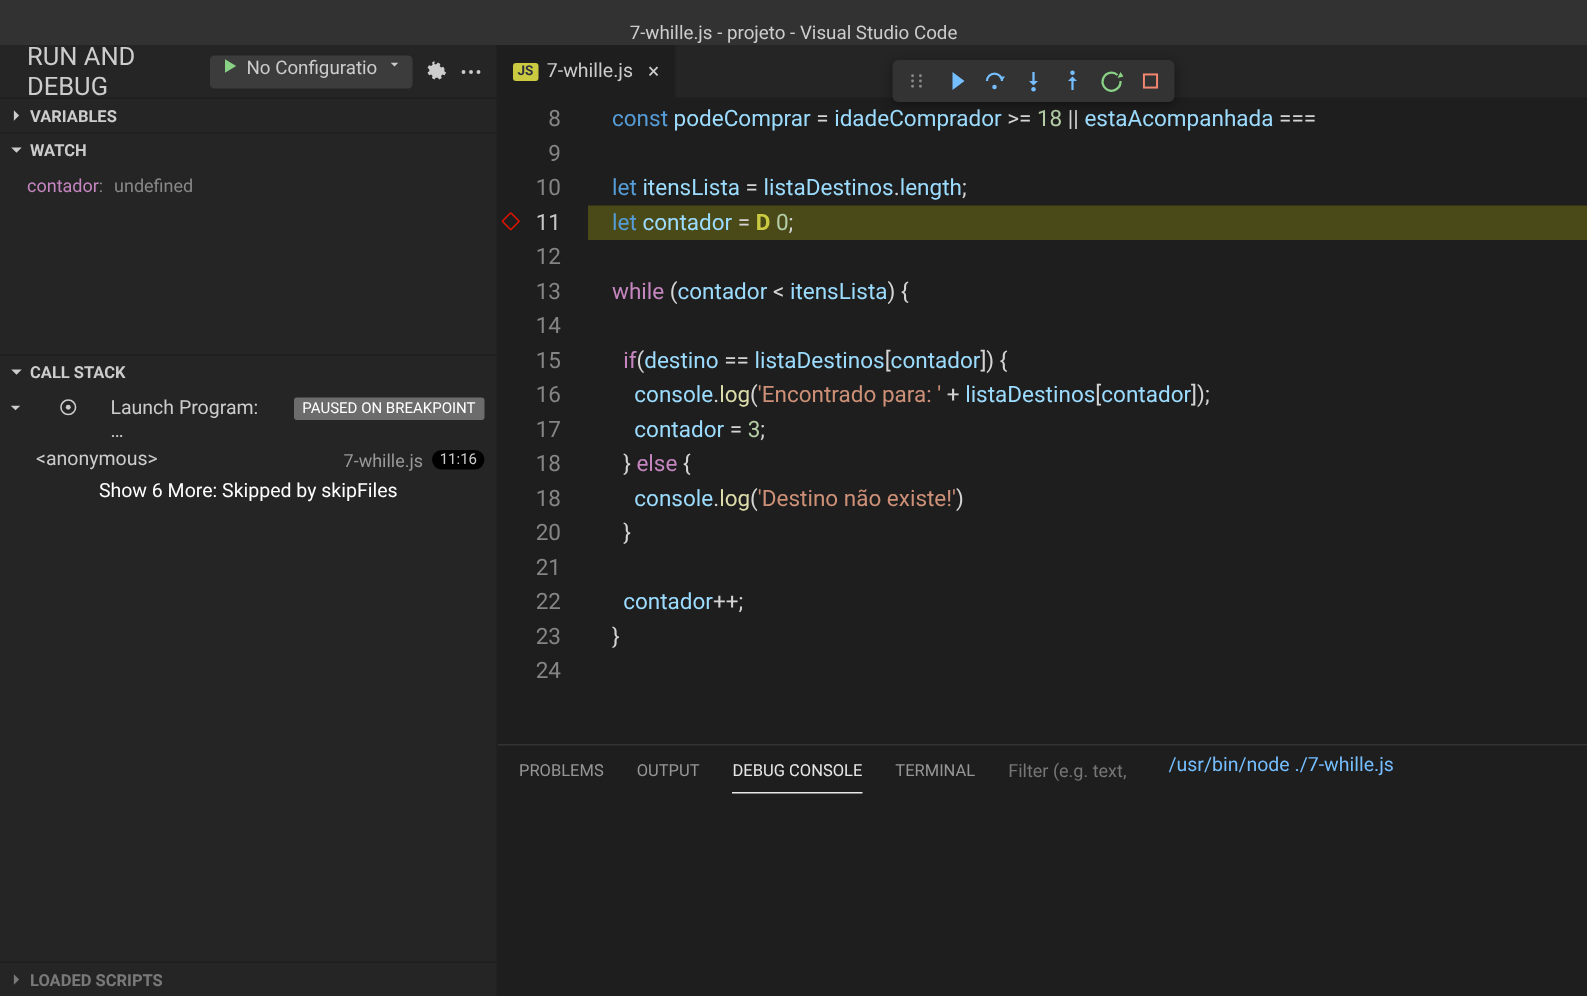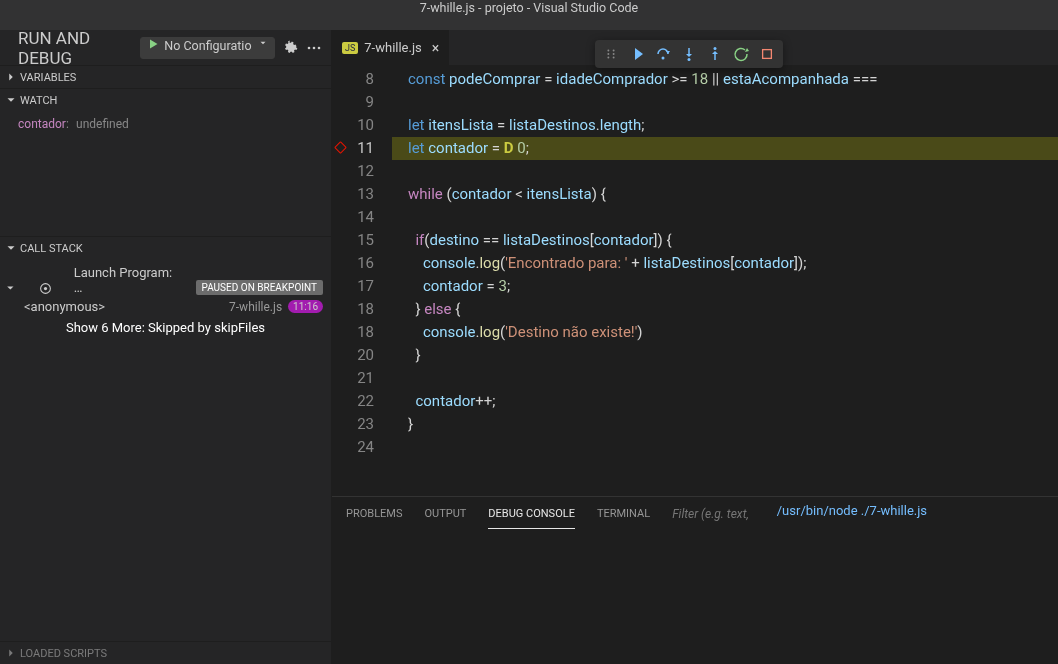--- a/index.html
+++ b/index.html
@@ -1,43 +1,43 @@
 <!DOCTYPE html>
 <html><head>
 <meta charset="utf-8">
 <style>
 *{box-sizing:border-box;margin:0;padding:0;font-family:-apple-system,BlinkMacSystemFont,"Segoe UI",Roboto,sans-serif}
 body{background:#1e1e1e;color:#ccc;font-size:13px;width:1058px;height:664px;overflow:hidden;display:flex;flex-direction:column}
-.titlebar{height:30px;background:#323233;display:flex;align-items:flex-start;justify-content:center;color:#ccc;font-size:12.5px}
+.titlebar{height:30px;background:#323233;display:flex;align-items:flex-end;justify-content:center;color:#ccc;font-size:12.5px}
 .main{flex:1;display:flex;overflow:hidden}
 .sidebar{width:332px;background:#252526;display:flex;flex-direction:column;border-right:1px solid #1e1e1e}
 .sidebar-header{height:35px;display:flex;align-items:center;padding:0 8px;gap:6px}
 .sidebar-title{font-size:17px;color:#ccc;text-transform:uppercase;padding-left:10px}
 .config-dropdown{flex:0 0 auto;width:135px;height:22px;background:#3c3c3c;border:1px solid #3c3c3c;border-radius:3px;display:flex;align-items:flex-start;padding:0 6px;color:#ccc;font-size:12.5px;gap:5px;overflow:hidden;white-space:nowrap}
 .play-icon{color:#89d185}
 .icon-btn{color:#ccc;cursor:pointer;display:inline-flex;align-items:center;justify-content:center;width:20px;height:20px}
 .section{border-top:1px solid #1e1e1e}
-.section-header{height:22px;display:flex;align-items:center;padding:0 4px;font-size:11px;font-weight:400;color:#ccc;cursor:pointer;gap:2px}
+.section-header{height:22px;display:flex;align-items:center;padding:0 4px;font-size:11px;font-weight:700;color:#ccc;cursor:pointer;gap:2px}
 .section-body{padding:4px 0}
 .watch-item{padding:2px 18px;font-family:Menlo,Consolas,monospace;font-size:12px}
 .watch-var{color:#c586c0}
 .watch-sep{color:#888}
 .watch-undef{color:#888}
 .flex-spacer{flex:1}
-.callstack-row{display:flex;align-items:flex-end;padding:2px 8px 2px 4px;gap:22px;font-size:13px}
+.callstack-row{display:flex;align-items:flex-start;padding:2px 8px 2px 4px;gap:22px;font-size:13px}
 .debug-icon{color:#ccc;font-size:11px}
 .paused-badge{background:#6c6c6c;color:#fff;font-size:10px;padding:2px 6px;border-radius:2px;margin-left:auto;white-space:nowrap}
 .anon-row{display:flex;align-items:center;padding:2px 8px 2px 24px;font-size:13px}
 .anon-file{margin-left:auto;color:#999;font-size:12px}
-.anon-pos{background:#a21caf;color:#ccc;font-size:10px;padding:1px 5px;border-radius:8px;margin-left:6px}
+.anon-pos{background:#000000;color:#ccc;font-size:10px;padding:1px 5px;border-radius:8px;margin-left:6px}
 .skipfiles{text-align:center;color:#ffffff;font-size:13px;padding:4px 0;cursor:pointer}
 .editor-area{flex:1;display:flex;flex-direction:column;background:#1e1e1e;overflow:hidden}
 .tabs-row{height:35px;background:#252526;display:flex;align-items:stretch}
 .tab{display:flex;align-items:center;background:#1e1e1e;padding:0 10px;gap:6px;font-size:13px;border-right:1px solid #252526}
-.js-badge{background:#cbcb41;color:#292d3e;font-size:9px;font-weight:400;padding:1px 3px;border-radius:2px}
+.js-badge{background:#cbcb41;color:#292d3e;font-size:9px;font-weight:700;padding:1px 3px;border-radius:2px}
 .tab-close{color:#ccc;font-size:14px;margin-left:4px;cursor:pointer}
 .debug-toolbar{position:absolute;left:595px;top:40px;height:28px;background:#333333;border-radius:4px;box-shadow:0 2px 8px rgba(0,0,0,.4);display:flex;align-items:center;padding:0 4px;gap:2px;z-index:10}
 .dbg-btn{width:24px;height:24px;display:flex;align-items:center;justify-content:center;cursor:pointer;border-radius:3px}
 .code-area{flex:1;display:flex;font-family:Menlo,Consolas,"Courier New",monospace;font-size:15px;line-height:23px;overflow:hidden}
 .gutter{width:60px;text-align:right;color:#858585;padding-top:3px;user-select:none}
 .gutter .ln{height:23px;padding-right:18px;position:relative}
 .gutter .current{color:#c6c6c6}
 .bp{position:absolute;left:4px;top:6px;width:9px;height:9px;border:1.5px solid #e51400;transform:rotate(45deg);border-radius:1px}
 .code{flex:1;padding-top:3px;white-space:pre;overflow:hidden}
 .code .line{height:23px;padding-left:16px}
@@ -48,21 +48,21 @@
 .fn{color:#dcdcaa}
 .num{color:#b5cea8}
 .str{color:#ce9178}
 .op{color:#d4d4d4}
 .pl{color:#d4d4d4}
 .cursor-mark{color:#cbcb41;font-weight:700}
 .panel{height:168px;border-top:1px solid #333;background:#1e1e1e;display:flex;flex-direction:row}
 .panel-tabs{height:33px;display:flex;align-items:center;padding:0 14px;gap:22px;font-size:11px;color:#969696}
 .panel-tab{cursor:pointer;padding:8px 0}
 .panel-tab.active{color:#e7e7e7;border-bottom:1px solid #e7e7e7}
-.panel-filter{margin-left:auto;color:#767676;font-style:italic;font-size:12px}
+.panel-filter{margin-left:auto;color:#767676;font-size:12px}
 .panel-body{flex:1;padding:6px 14px;font-family:Menlo,Consolas,monospace;font-size:13px;color:#75beff}
 svg{display:block}
 </style>
 </head>
 <body>
 
 <div class="titlebar">
   <span>7-whille.js - projeto - Visual Studio Code</span>
 </div>
 

